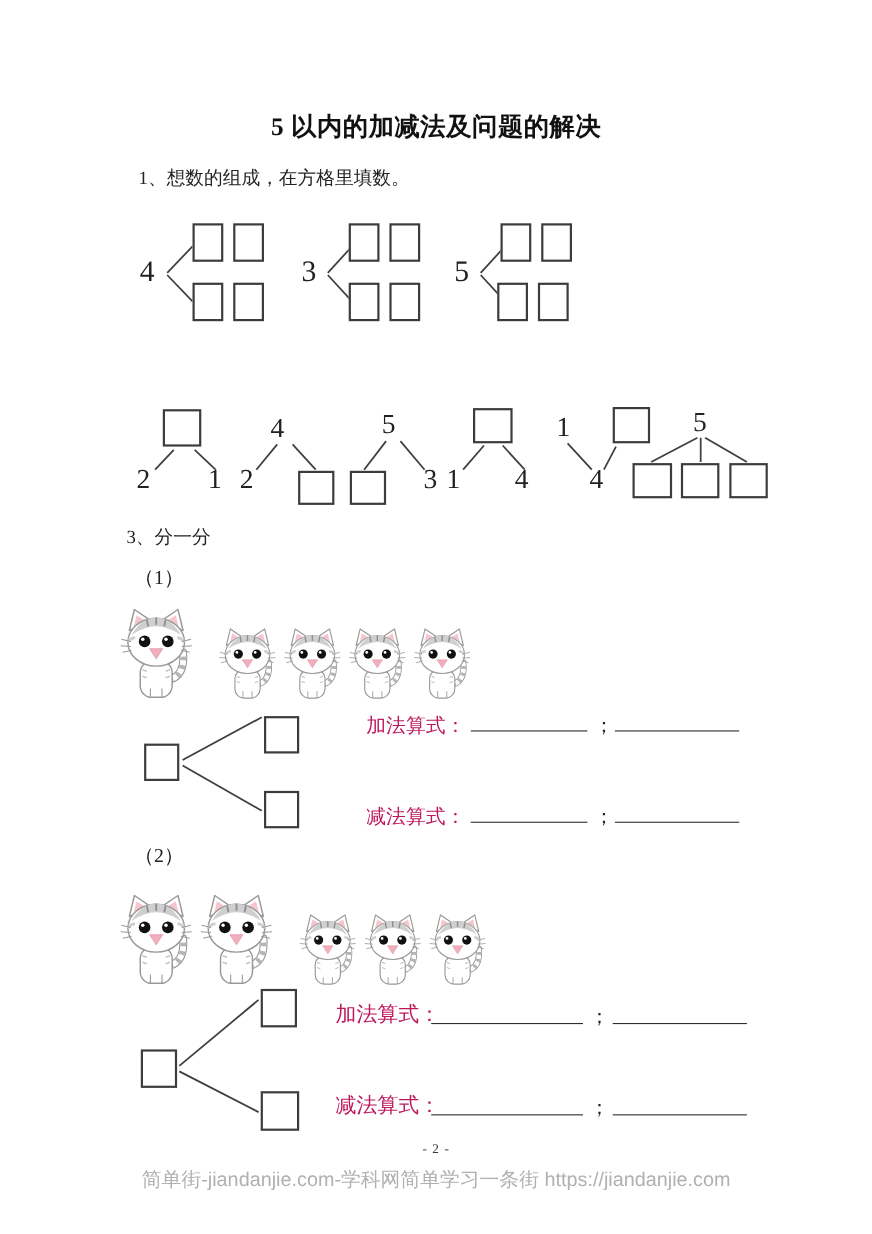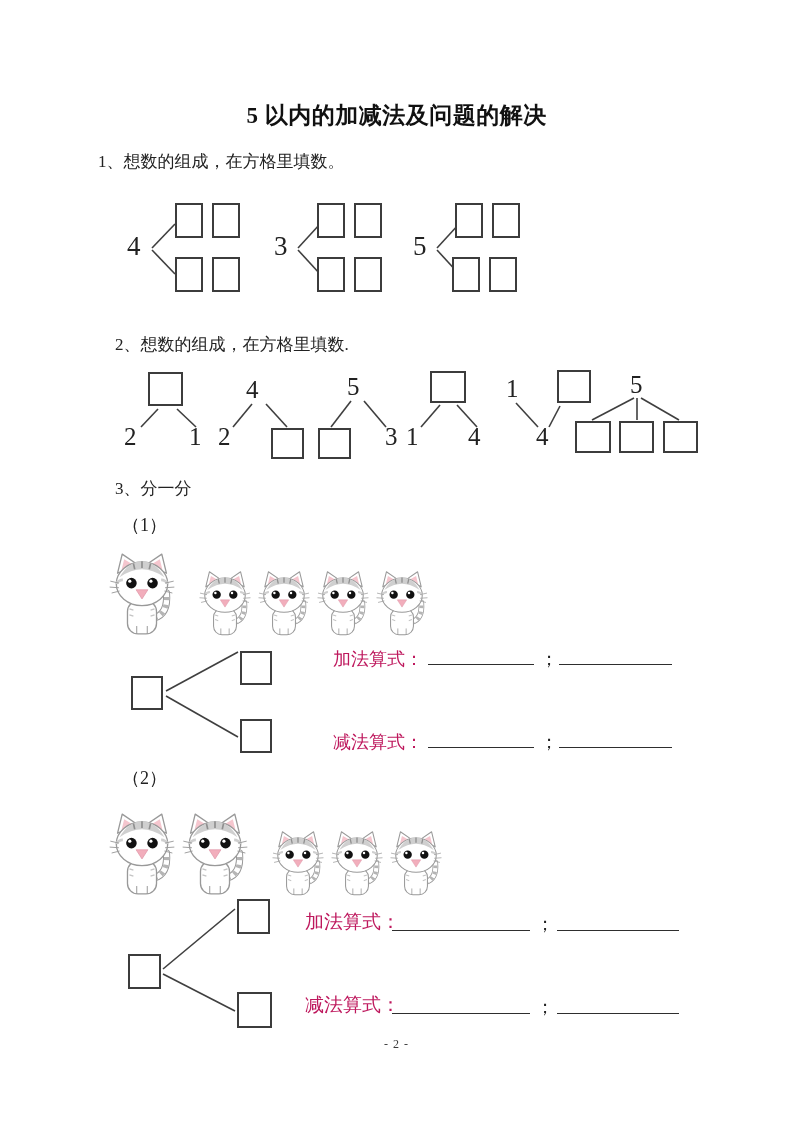--- a/index.html
+++ b/index.html
@@ -90,21 +90,21 @@
         <line x1="166" y1="696" x2="238" y2="737"></line>
     </g>
     <g>
       <line x1="163" y1="969" x2="235" y2="909"></line>
         <line x1="163" y1="974" x2="235" y2="1011"></line>
     </g>
   </svg>
 
   <div class="title">5 以内的加减法及问题的解决</div>
 
-  <div class="qlabel" style="left:98px;top:150px;">1、想数的组成，在方格里填数。</div>
+  <div class="qlabel" style="left:126px;top:150px;">1、想数的组成，在方格里填数。</div>
 
   <div>
     <span class="num big" style="left:127px;top:233px;">4</span>
     <div class="fbox" style="left:175px;top:203px;width:28px;height:35px;"></div>
     <div class="fbox" style="left:212px;top:203px;width:28px;height:35px;"></div>
     <div class="fbox" style="left:175px;top:257px;width:28px;height:35px;"></div>
     <div class="fbox" style="left:212px;top:257px;width:28px;height:35px;"></div>
   </div>
 
   <div>
@@ -116,21 +116,20 @@
   </div>
 
   <div>
     <span class="num big" style="left:413px;top:233px;">5</span>
     <div class="fbox" style="left:455px;top:203px;width:28px;height:35px;"></div>
     <div class="fbox" style="left:492px;top:203px;width:28px;height:35px;"></div>
     <div class="fbox" style="left:452px;top:257px;width:28px;height:35px;"></div>
     <div class="fbox" style="left:489px;top:257px;width:28px;height:35px;"></div>
   </div>
 
-  <div class="qlabel" style="left:115px;top:333px;">2、想数的组成，在方格里填数.</div>
 
   <div>
     <div class="fbox" style="left:148px;top:372px;width:35px;height:34px;"></div>
     <span class="num" style="left:124px;top:424px;">2</span>
     <span class="num" style="left:189px;top:424px;">1</span>
   </div>
 
   <div>
     <span class="num" style="left:246px;top:377px;">4</span>
     <span class="num" style="left:218px;top:424px;">2</span>
@@ -236,14 +235,15 @@
   </div>
 
   <div>
     <span class="eq-label s2" style="left:305px;top:992px;">减法算式：</span>
     <div class="uline" style="left:392px;top:1013px;width:138px;"></div>
     <span class="sep" style="left:536px;top:998px;">；</span>
     <div class="uline" style="left:557px;top:1013px;width:122px;"></div>
   </div>
 
   <div class="pagenum">- 2 -</div>
+  <div class="sitefoot">简单街-jiandanjie.com-学科网简单学习一条街 https://jiandanjie.com</div>
 
 </div>
 
 </body></html>

